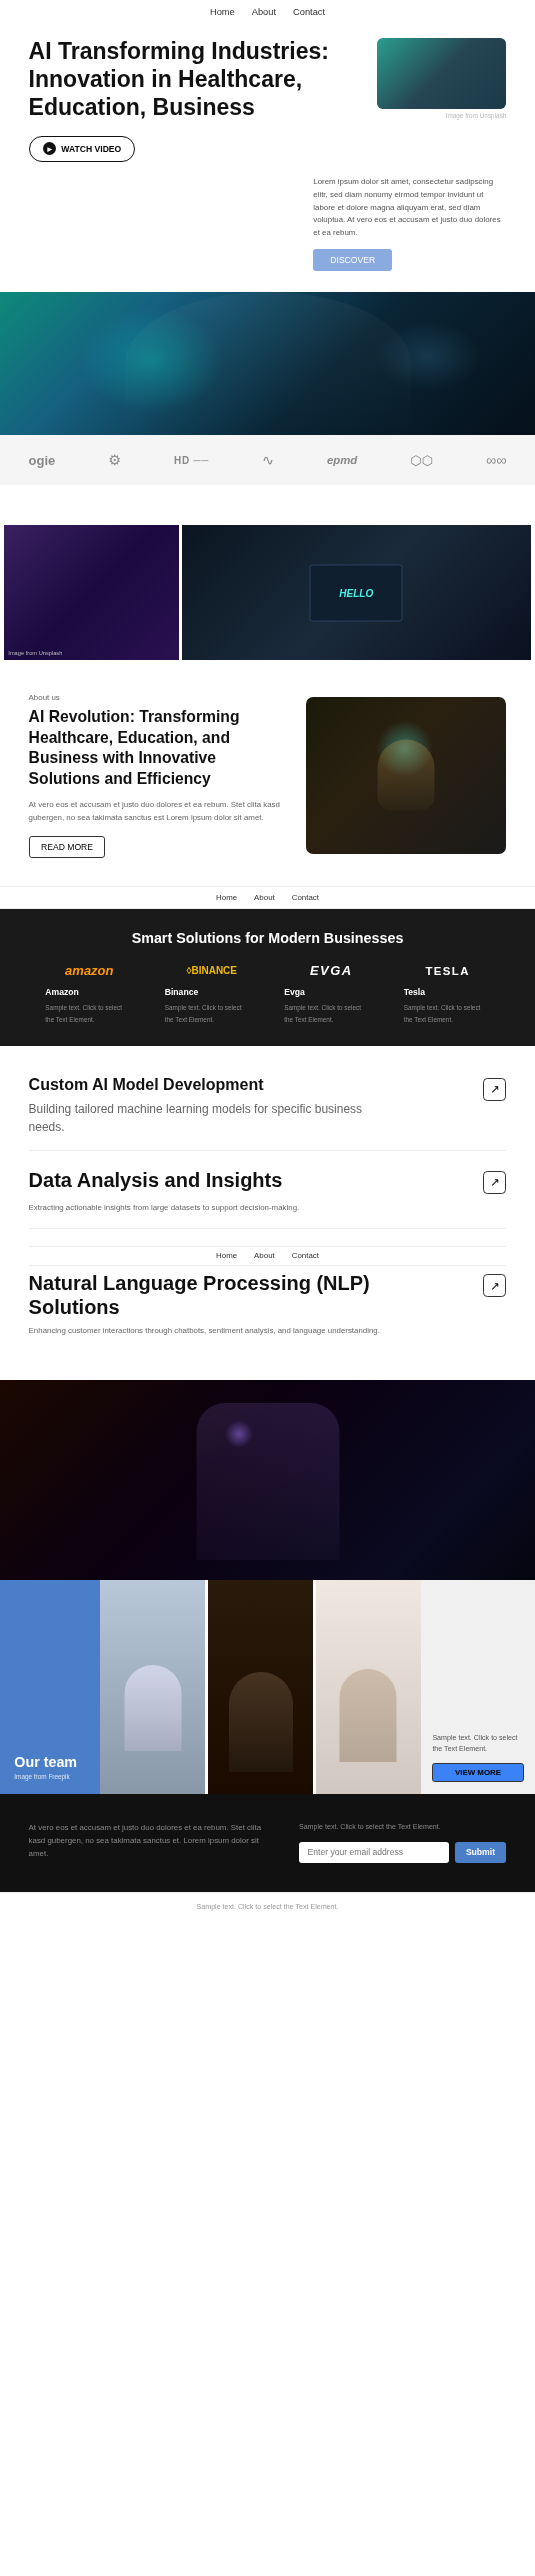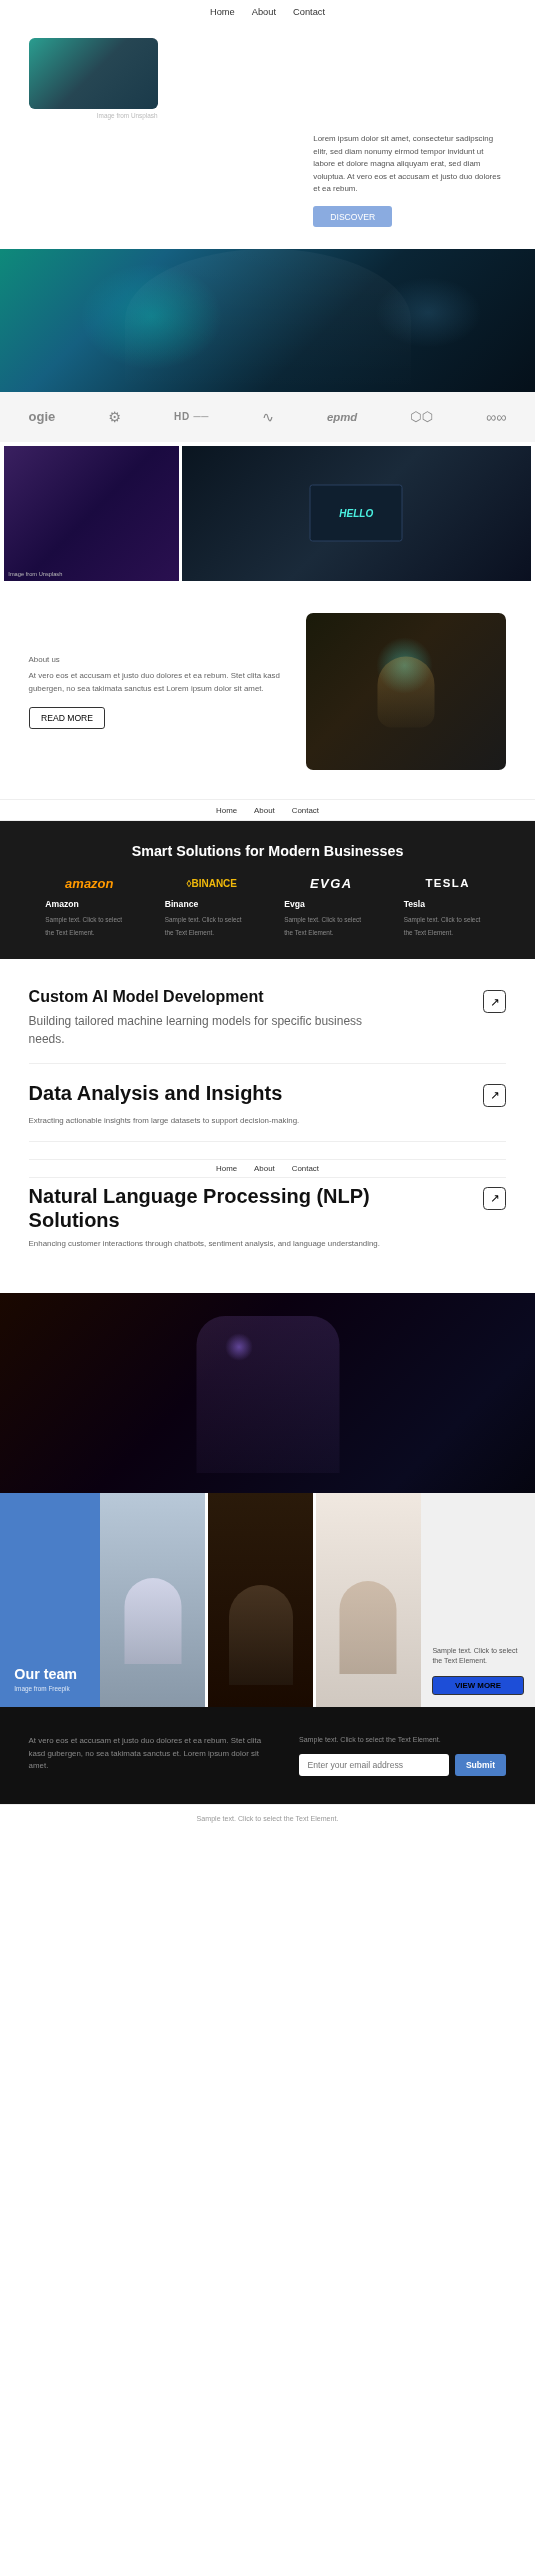--- a/index.html
+++ b/index.html
@@ -12,20 +12,27 @@
 </head>
 <body>
 
 <nav>
   <a>Home</a>
   <a>About</a>
   <a>Contact</a>
 </nav>
 
 <section style="display:flex; padding: 14.3px 28.6px 0; gap: 14.3px; align-items: flex-start;">
+  <div style="flex:1.4;">
+    <h1 style="font-size:23px; font-weight:800; line-height:1.2; color:#111; margin-bottom:14.3px;">AI Transforming Industries: Innovation in Healthcare, Education, Business</h1>
+    <button style="display:inline-flex; align-items:center; gap:5.7px; border:1.4px solid #111; border-radius:21.4px; padding:5.7px 13px; font-size:8.6px; font-weight:700; cursor:pointer; background:#fff; margin-bottom:0;">
+      <span style="width:13px;height:13px;background:#111;border-radius:50%;display:inline-flex;align-items:center;justify-content:center;color:#fff;font-size:5.7px;padding-left:1.4px;">▶</span>
+      <span>WATCH VIDEO</span>
+    </button>
+  </div>
   <div style="width:129px;flex-shrink:0;">
     <div style="width:100%;height:71px;background:linear-gradient(135deg,#2a9d8f,#264653,#1a3a4a);border-radius:5.7px;"></div>
     <div style="font-size:6.4px;color:#bbb;text-align:right;margin-top:2.1px;">Image from Unsplash</div>
   </div>
 </section>
 
 <section style="display:flex; gap:14.3px; padding: 14.3px 28.6px 21.4px;">
   <div style="flex:1.4;"></div>
   <div style="flex:1;">
     <p style="font-size:7.9px;color:#555;line-height:1.6;">Lorem ipsum dolor sit amet, consectetur sadipscing elitr, sed diam nonumy eirmod tempor invidunt ut labore et dolore magna aliquyam erat, sed diam voluptua. At vero eos et accusam et justo duo dolores et ea rebum.</p>
@@ -42,34 +49,35 @@
 <div style="display:flex;align-items:center;justify-content:space-between;padding:17px 28.6px;background:#f5f5f5;flex-wrap:wrap;gap:8.6px;">
   <span style="font-size:13px;font-weight:700;color:#888;">ogie</span>
   <span style="font-size:14.3px;color:#888;">⚙</span>
   <span style="font-size:10px;font-weight:700;color:#888;letter-spacing:0.7px;">HD ──</span>
   <span style="font-size:14.3px;color:#888;">∿</span>
   <span style="font-size:11.4px;font-weight:700;color:#888;font-style:italic;">epmd</span>
   <span style="font-size:13px;color:#888;">⬡⬡</span>
   <span style="font-size:14.3px;color:#888;">∞∞</span>
 </div>
 
-<div style="display:flex;height:143px;gap:2.9px;padding:4px;">
+<div style="display:flex;height:143px;gap:2.9px;padding:4px;margin-top:36px;">
   <div style="flex:1;background:linear-gradient(135deg,#3a2060,#1a0a40,#2a1050);position:relative;">
     <div style="position:absolute;bottom:4.3px;left:4.3px;font-size:5.7px;color:#bbb;">Image from Unsplash</div>
   </div>
   <div style="flex:2;background:linear-gradient(135deg,#0a1520,#1a2a3a,#0a1020);position:relative;">
     <div style="position:absolute;top:50%;left:50%;transform:translate(-50%,-50%);width:93px;height:57px;background:#0f1f2f;border-radius:2.9px;border:1.4px solid #2a4060;display:flex;align-items:center;justify-content:center;">
       <span style="color:#4af0e0;font-size:10px;font-weight:700;font-style:italic;">HELLO</span>
     </div>
   </div>
 </div>
 
 <section style="display:flex;gap:17px;padding:28.6px 28.6px;align-items:center;">
   <div style="flex:1.3;">
     <div style="font-size:7.9px;color:#666;margin-bottom:5.7px;">About us</div>
+    <h2 style="font-size:15.7px;font-weight:800;color:#111;line-height:1.3;margin-bottom:10px;">AI Revolution: Transforming Healthcare, Education, and Business with Innovative Solutions and Efficiency</h2>
     <p style="font-size:7.9px;color:#666;line-height:1.6;margin-bottom:11.4px;">At vero eos et accusam et justo duo dolores et ea rebum. Stet clita kasd gubergen, no sea takimata sanctus est Lorem ipsum dolor sit amet.</p>
     <button style="display:inline-block;border:1.1px solid #333;border-radius:2.9px;padding:5px 11.4px;font-size:8.6px;font-weight:400;cursor:pointer;background:#fff;">READ MORE</button>
   </div>
   <div style="flex:1;">
     <div style="width:100%;height:157px;background:linear-gradient(135deg,#1a1a0a 0%,#2a2010 40%,#1a1a1a 100%);border-radius:7.1px;position:relative;overflow:hidden;">
       <div style="position:absolute;top:15%;left:35%;width:57px;height:57px;background:radial-gradient(circle,rgba(74,240,224,0.4),transparent 70%);border-radius:50%;"></div>
       <div style="position:absolute;top:50%;left:50%;transform:translate(-50%,-50%);width:57px;height:71px;background:linear-gradient(180deg,rgba(200,160,80,0.3),rgba(100,80,40,0.1));border-radius:28.6px 28.6px 14.3px 14.3px;"></div>
     </div>
   </div>
 </section>
@@ -151,21 +159,21 @@
     </div>
     <div style="flex:1;background:linear-gradient(180deg,#2a1a0a 0%,#1a0a00 100%);position:relative;min-height:200px;">
       <div style="position:absolute;bottom:10%;left:50%;transform:translateX(-50%);width:64px;height:100px;background:linear-gradient(180deg,rgba(80,60,40,0.8),rgba(40,30,20,0.6));border-radius:32px 32px 0 0;"></div>
     </div>
     <div style="flex:1;background:linear-gradient(180deg,#f0e8e0 0%,#d0c8c0 100%);position:relative;min-height:200px;">
       <div style="position:absolute;bottom:15%;left:50%;transform:translateX(-50%);width:57px;height:93px;background:linear-gradient(180deg,rgba(200,180,160,0.8),rgba(160,140,120,0.6));border-radius:28.6px 28.6px 0 0;"></div>
     </div>
   </div>
   <div style="width:114px;flex-shrink:0;background:#f0f0f0;display:flex;flex-direction:column;justify-content:flex-end;padding:11.4px;">
     <p style="font-size:7.1px;color:#555;line-height:1.5;margin-bottom:8.6px;">Sample text. Click to select the Text Element.</p>
-    <button style="display:inline-block;border:1.1px solid #333;padding:4.3px 10px;font-size:7.9px;font-weight:600;border-radius:2.9px;cursor:pointer;background:#1d4ed8;">VIEW MORE</button>
+    <button style="display:inline-block;border:1.1px solid #333;padding:4.3px 10px;font-size:7.9px;font-weight:600;border-radius:2.9px;cursor:pointer;background:#3b82f6;">VIEW MORE</button>
   </div>
 </section>
 
 <section style="background:#111;padding:28.6px 28.6px;display:flex;gap:21.4px;">
   <div style="flex:1.2;">
     <p style="color:#888;font-size:7.9px;line-height:1.6;">At vero eos et accusam et justo duo dolores et ea rebum. Stet clita kasd gubergen, no sea takimata sanctus et. Lorem ipsum dolor sit amet.</p>
   </div>
   <div style="flex:1;display:flex;flex-direction:column;justify-content:center;gap:8.6px;">
     <p style="color:#888;font-size:7.1px;line-height:1.5;">Sample text. Click to select the Text Element.</p>
     <div style="display:flex;gap:5.7px;">

